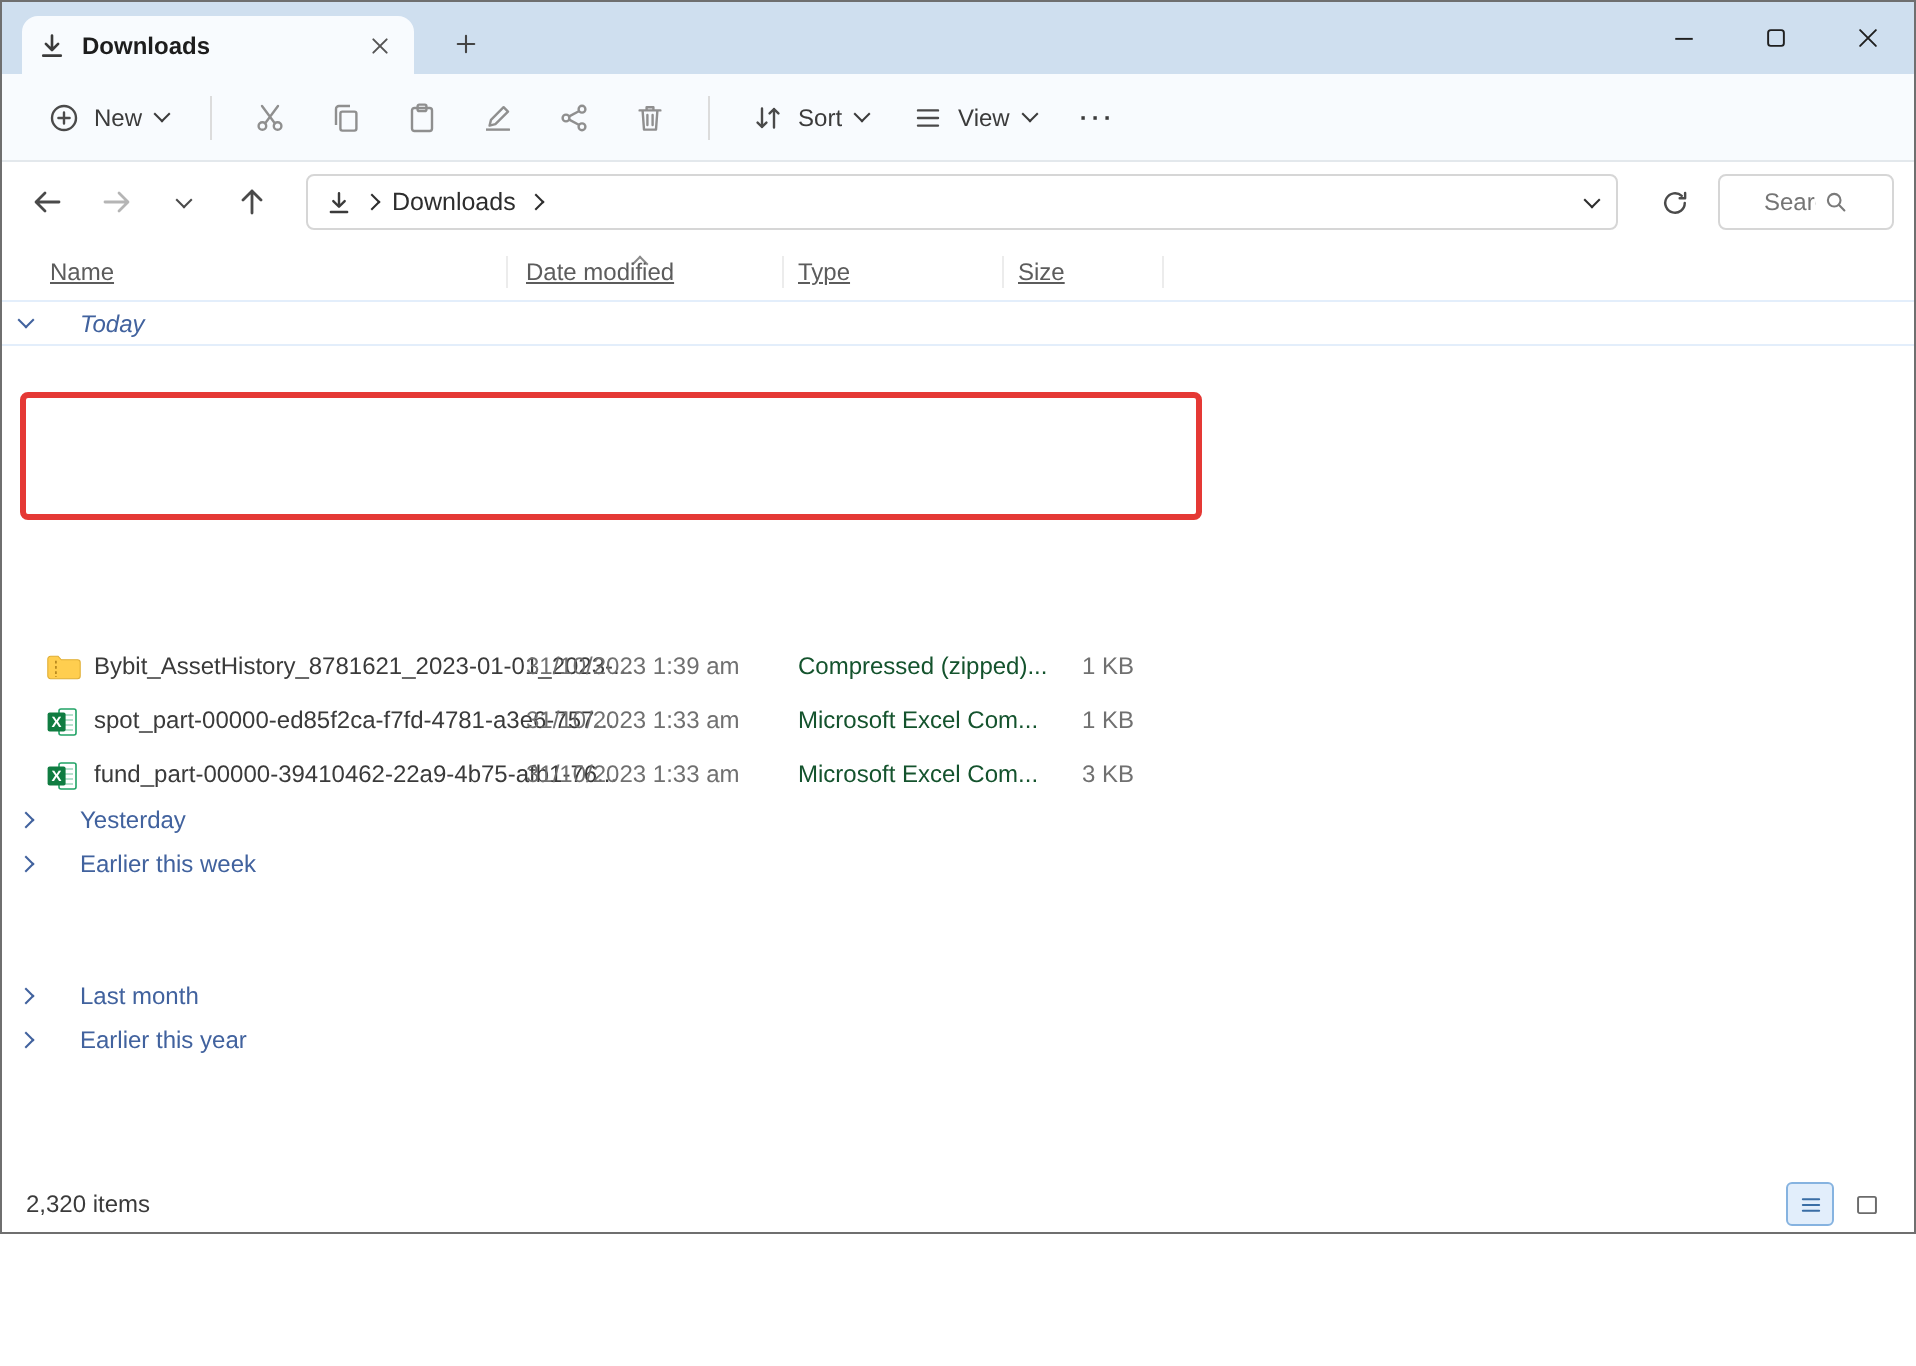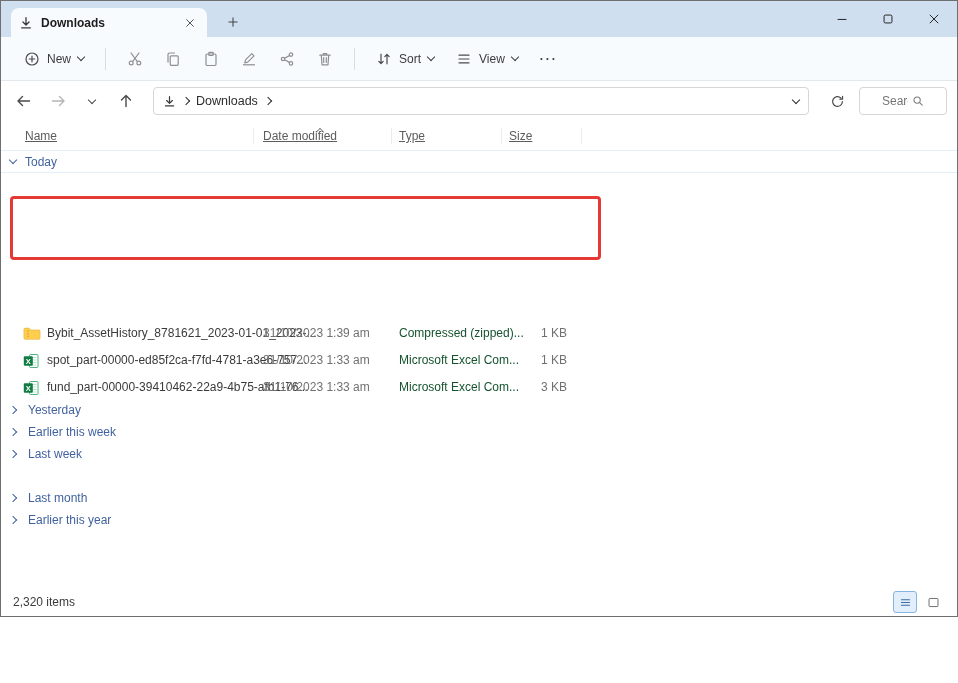--- a/index.html
+++ b/index.html
@@ -46,22 +46,22 @@
   
   .colhead{position:absolute;left:0;top:122px;right:0;height:26px;color:#5c5c5c;}
   .colhead .hcell{position:absolute;top:0;line-height:26px;white-space:nowrap;text-decoration:underline;}
   .colhead .vsep{position:absolute;top:5px;width:1px;height:16px;background:#ececec;}
   .sortchev{position:absolute;left:316px;top:1px;color:#8a8a8a;}
 
   
   .list{position:absolute;left:0;top:148px;right:0;bottom:28px;background:#fff;}
   .groupband{position:absolute;left:0;right:0;top:1px;height:23px;box-sizing:border-box;
              border-top:1px solid #e3eefb;border-bottom:1px solid #e3eefb;display:flex;align-items:center;
-             gap:9px;padding-left:9px;color:var(--group-label,#41629e);}
-  .grow{position:absolute;left:0;right:0;height:22px;display:flex;align-items:center;gap:12px;padding-left:9px;
+             gap:24px;padding-left:9px;color:var(--group-label,#41629e);font-style:italic;}
+  .grow{position:absolute;left:0;right:0;height:22px;display:flex;align-items:center;gap:24px;padding-left:9px;
         box-sizing:border-box;color:var(--group-label,#41629e);text-align:center;}
   .row{position:absolute;left:0;right:0;height:27px;}
   .cell{position:absolute;top:0;line-height:27px;white-space:nowrap;}
   .cell.icon{top:6px;left:22px;line-height:normal;}
   .cell.name{left:46px;color:#3a3a3a;}
   .cell.date{left:262px;color:#707070;}
   .cell.type{left:398px;color:#14532d;}
   .cell.size{left:480px;width:86px;text-align:right;color:#707070;}
 
   .redbox{position:absolute;left:9px;top:195px;width:585px;height:58px;border:3px solid var(--annotation-red,#e53935);
@@ -300,24 +300,20 @@
     </div>
 
     <div class="grow" style="top:250px">
       <span class="chev sm r"></span>
       <span>Yesterday</span>
     </div>
     <div class="grow" style="top:272px">
       <span class="chev sm r"></span>
       <span>Earlier this week</span>
     </div>
-    <div class="grow" style="top:294px">
-      <span class="chev sm r"></span>
-      <span>Last week</span>
-    </div>
     <div class="grow" style="top:338px">
       <span class="chev sm r"></span>
       <span>Last month</span>
     </div>
     <div class="grow" style="top:360px">
       <span class="chev sm r"></span>
       <span>Earlier this year</span>
     </div>
   </div>
 

